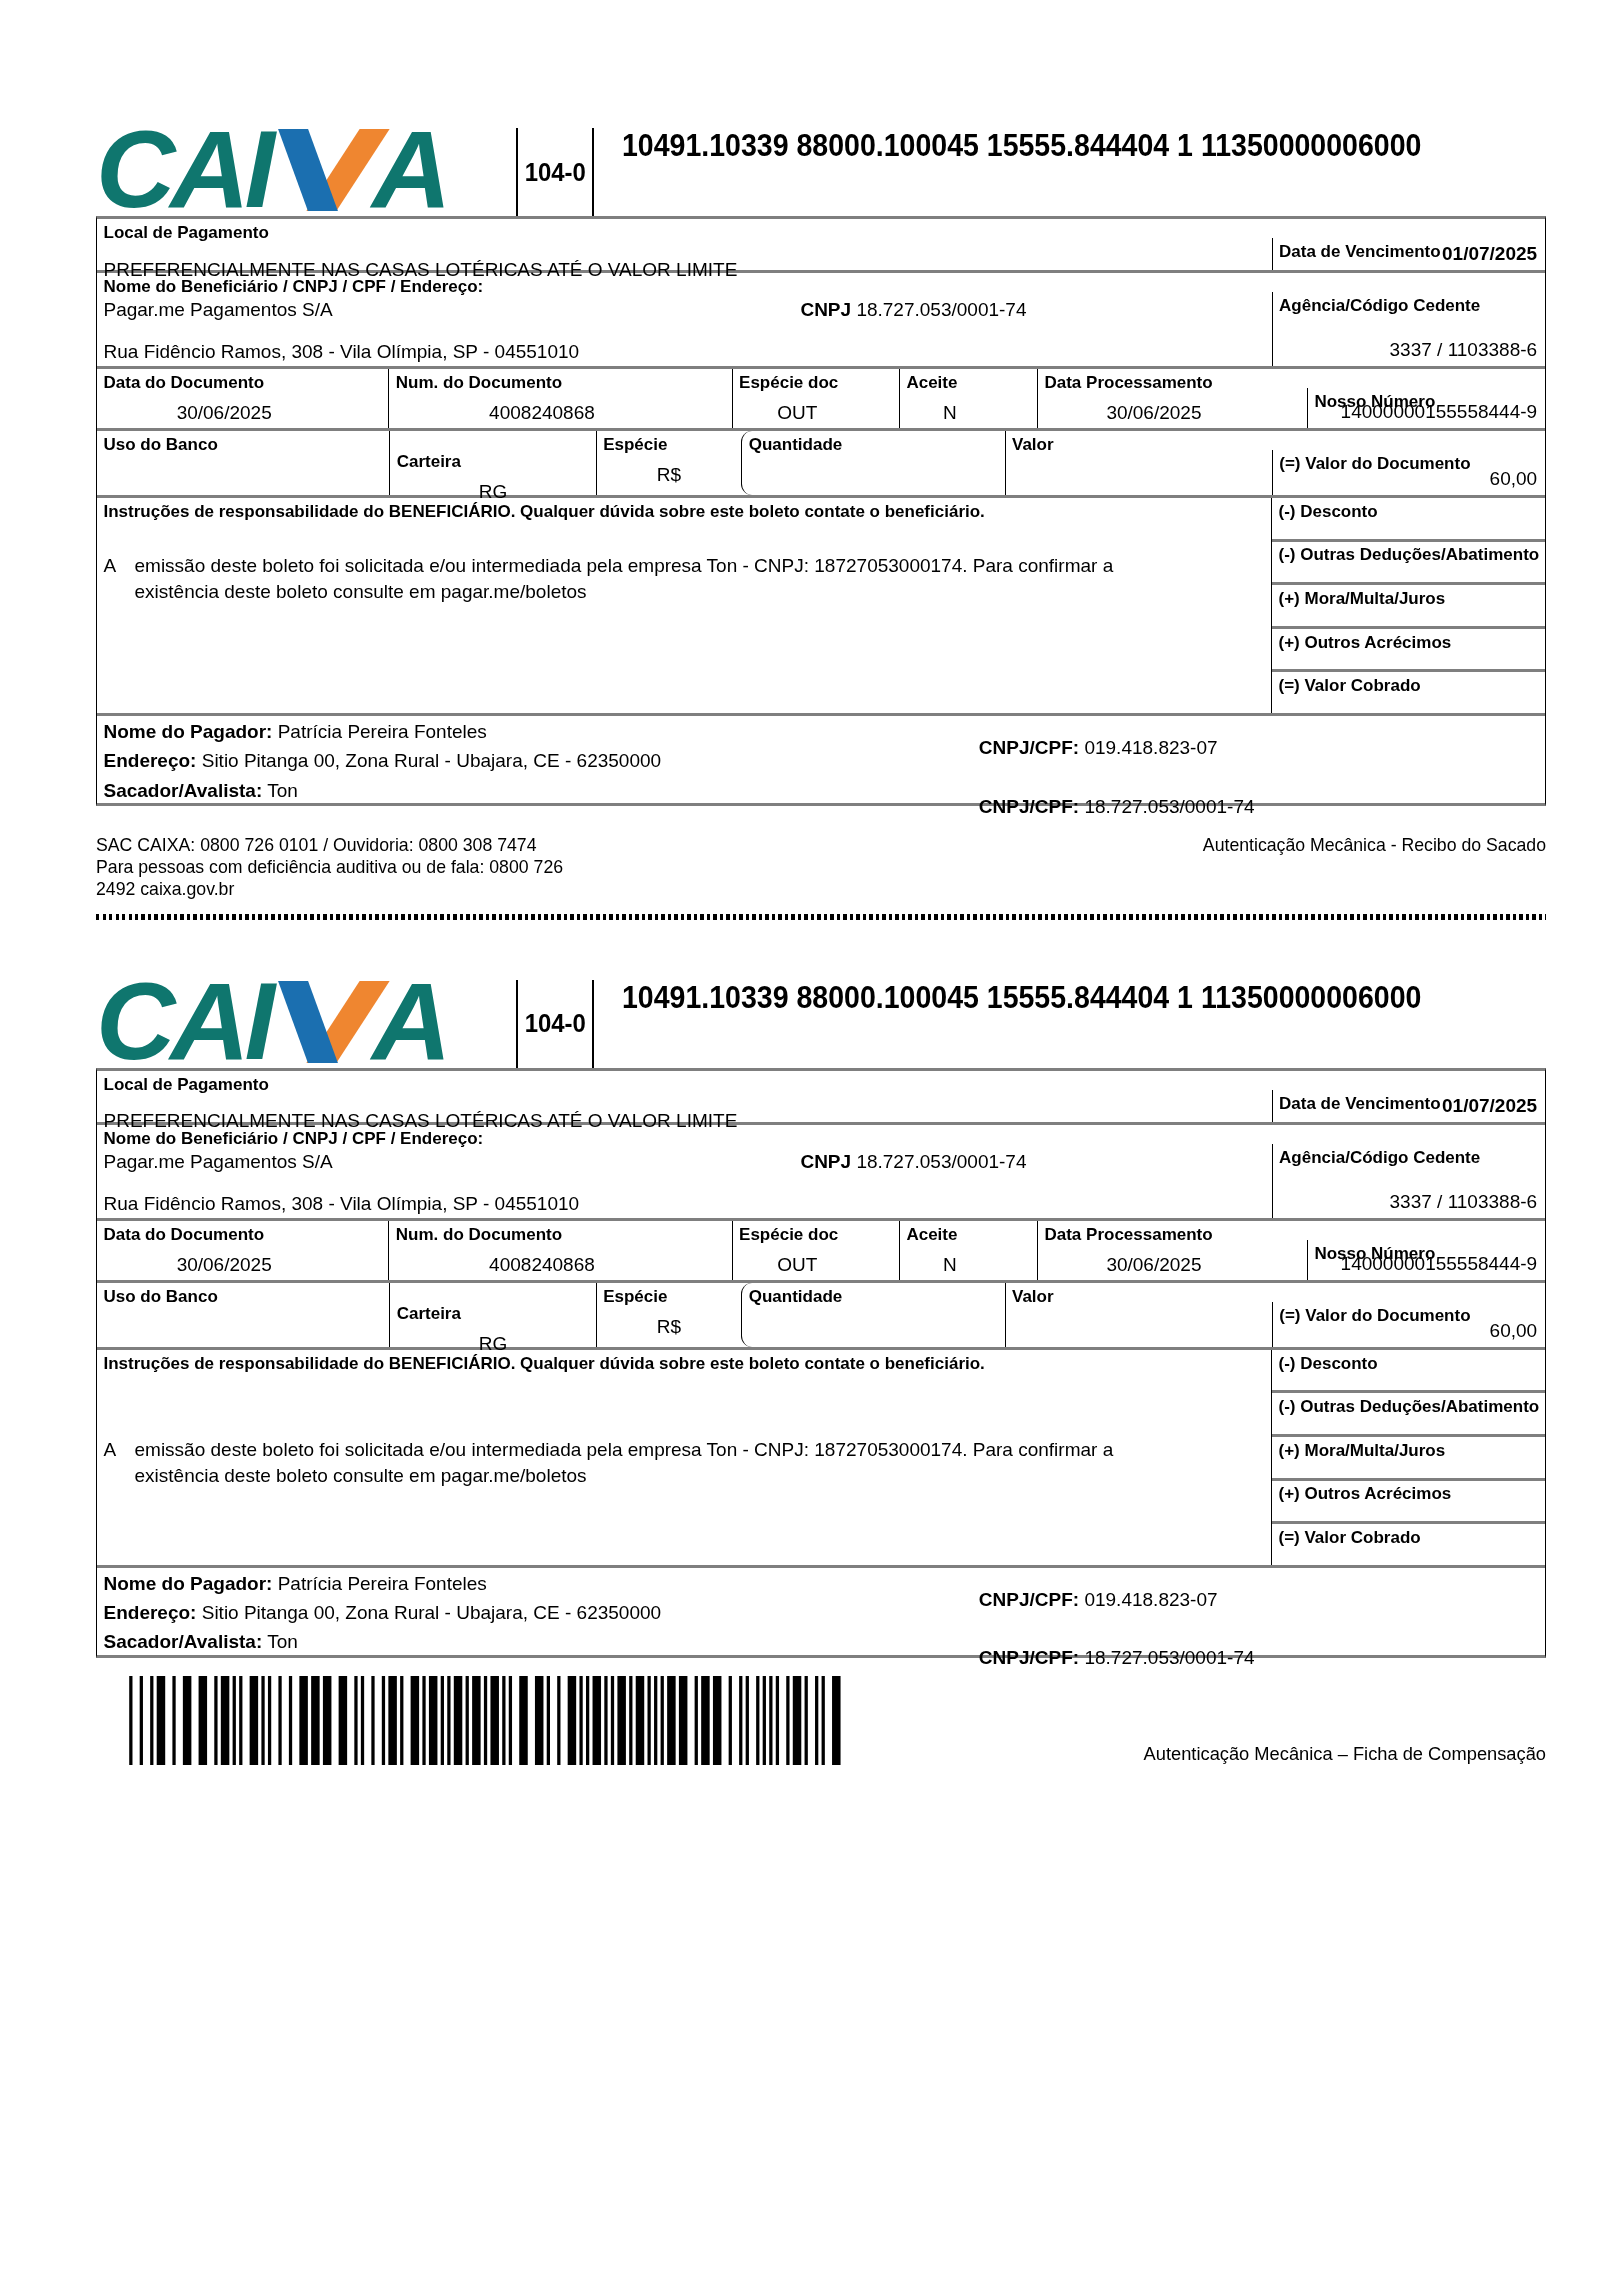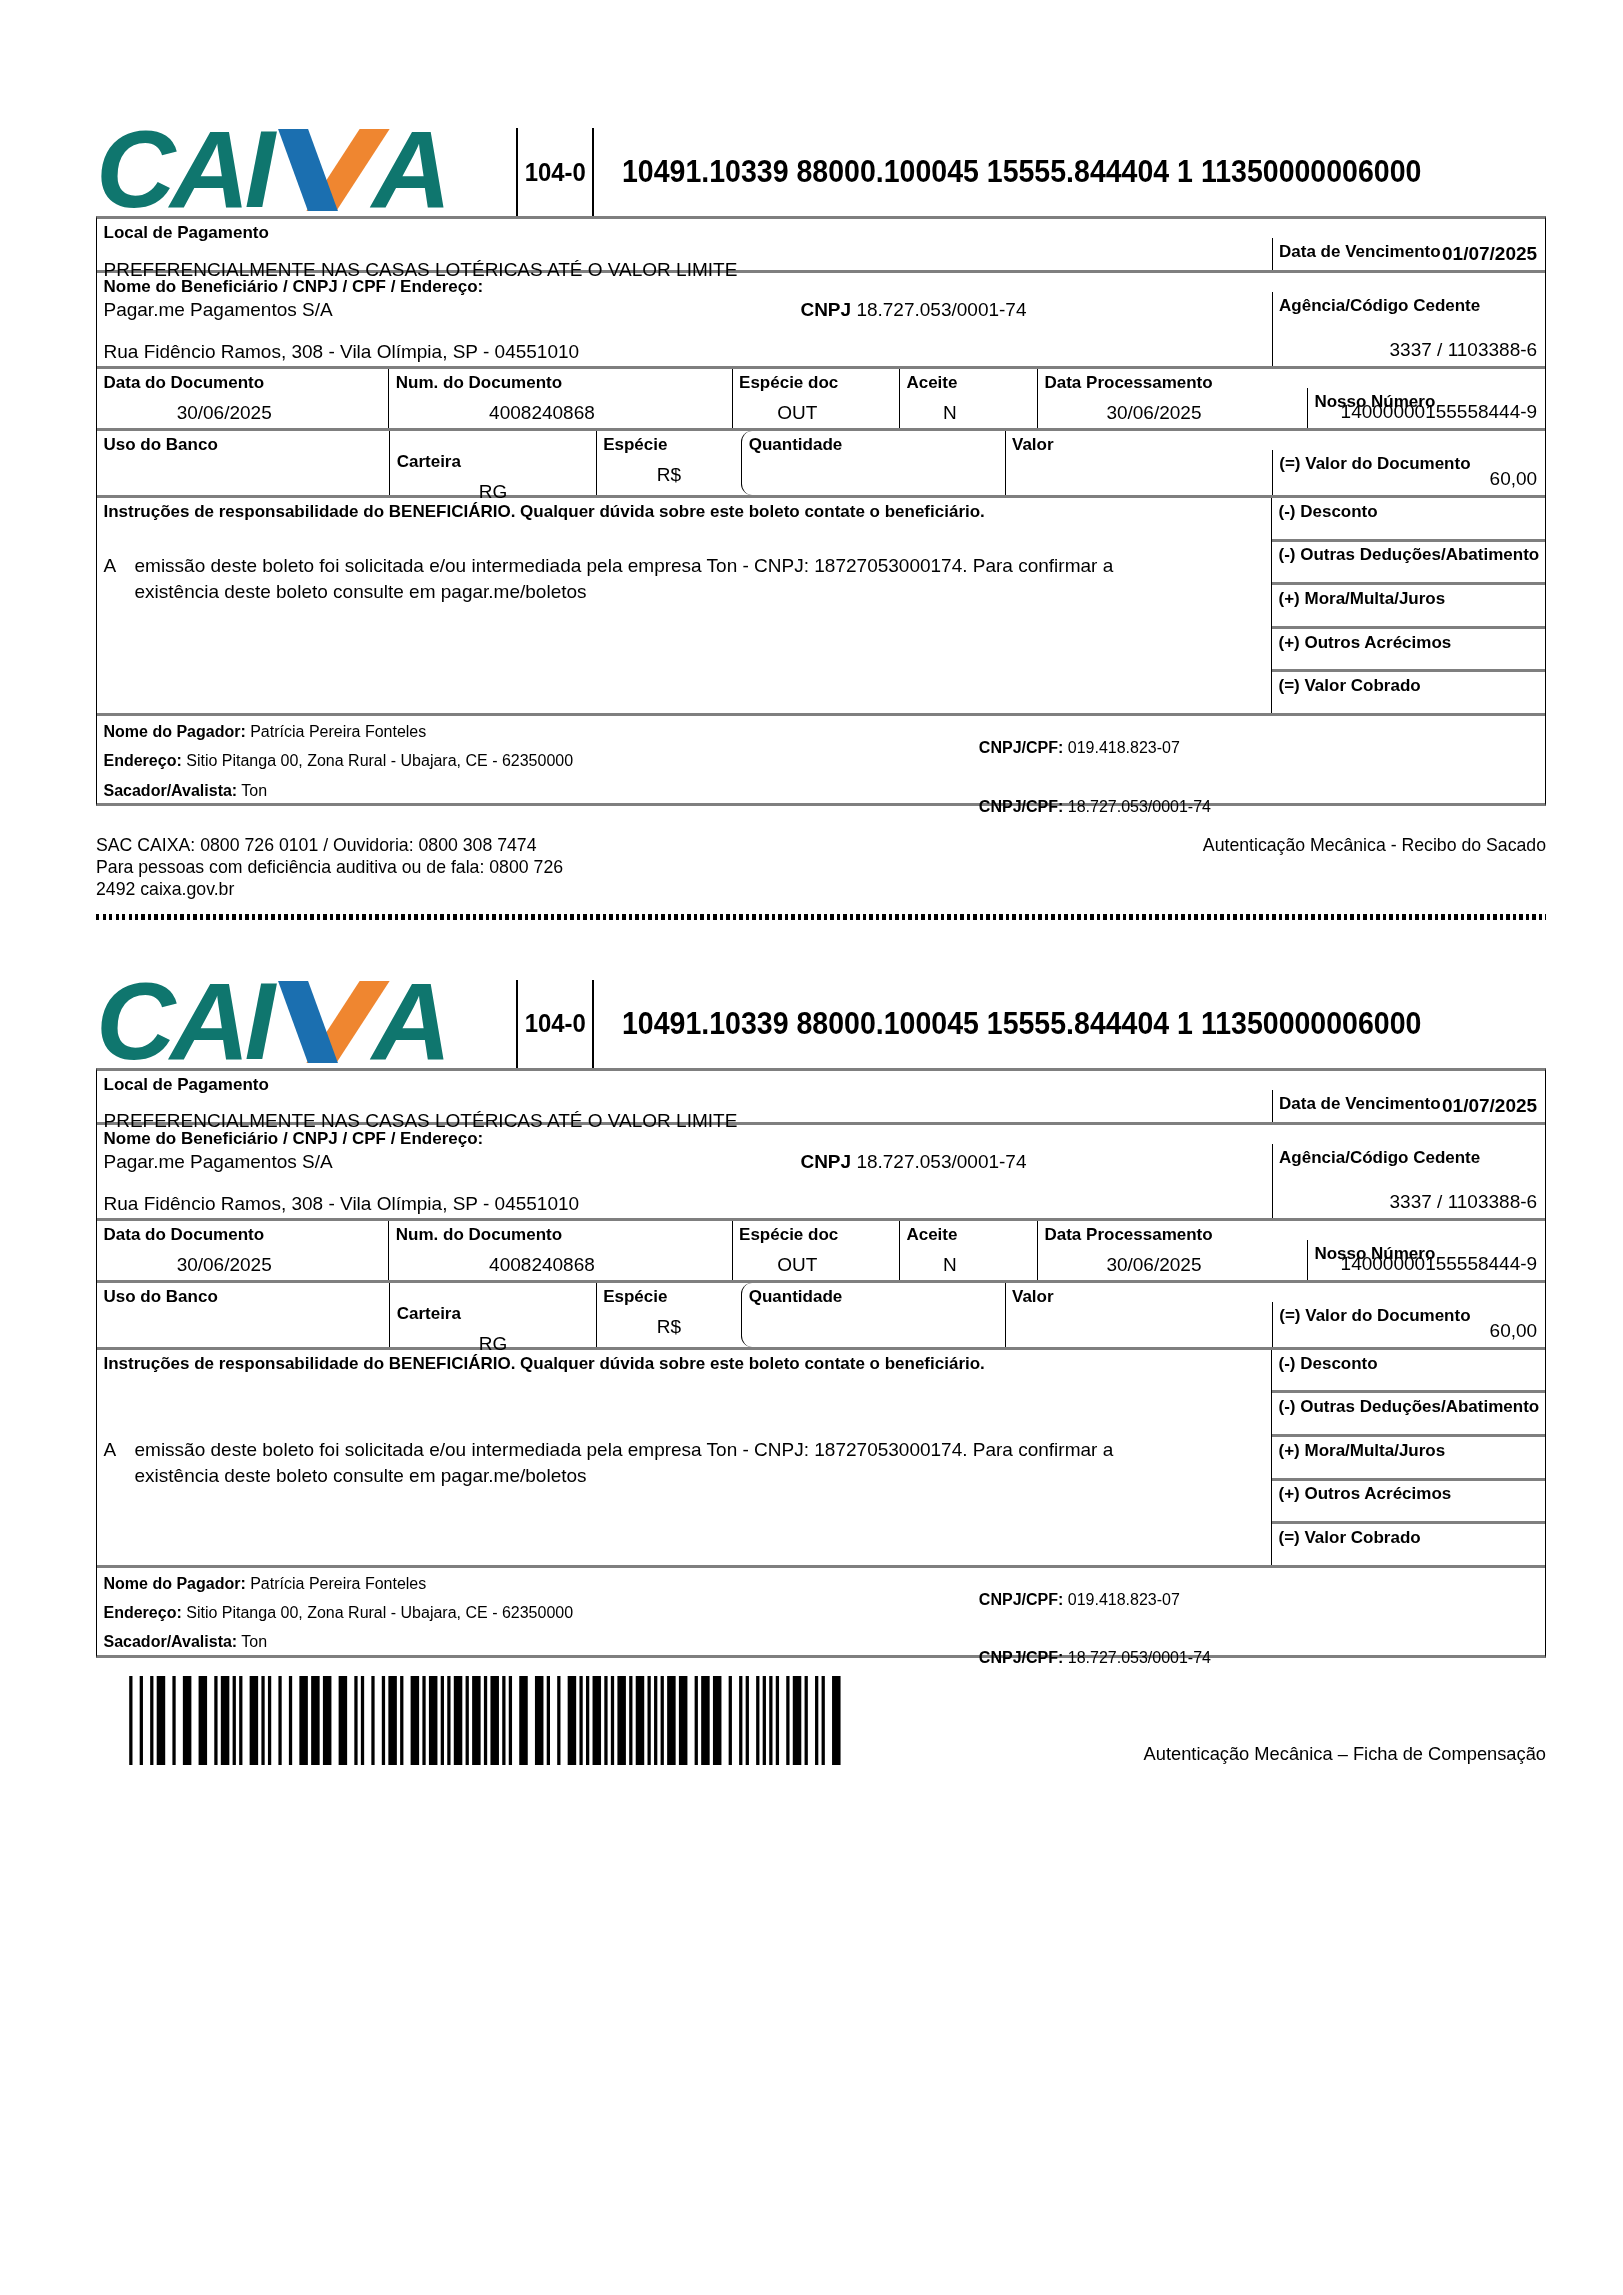--- a/index.html
+++ b/index.html
@@ -9,21 +9,21 @@
 
   
   .copy1 { margin-top:128px; }
   .copy2 { margin-top:60px; }
   .band { display:flex; height:88px; align-items:stretch; }
   .band-logo { width:420px; display:flex; align-items:flex-start; padding-top:1.3px; }
   .band-code { width:78px; border-left:2px solid #000; border-right:2px solid #000;
                display:flex; align-items:center; justify-content:center;
                font-weight:bold; font-size:26px; }
   .band-code span { transform:scaleX(.92); }
-  .band-line { flex:1; display:flex; align-items:center; }
+  .band-line { flex:1; display:flex; align-items:flex-start; }
   .band-line span { font-weight:bold; font-size:31px; white-space:nowrap;
                     transform:scaleX(.92); transform-origin:left center; margin-left:27.5px; }
 
   
   .logo { display:flex; align-items:flex-start; font-style:italic; font-weight:bold;
           font-size:110px; line-height:80px; color:#0f766e; letter-spacing:-5.2px; }
   .logo-x { position:relative; width:97px; height:82px; margin:0 1.3px 0 3.9px; }
   .logo-x .bar { position:absolute; top:0; width:30px; height:82px; }
   .logo-x .bar-orange { left:59px; background:#ef8630; transform:skewX(-33deg); }
   .logo-x .bar-blue   { left:19.6px; background:#1b6fb0; transform:skewX(20deg); }
@@ -61,21 +61,21 @@
 
   .r5 .boxes { width:274px; display:flex; flex-direction:column; border-left:1.3px solid #000; }
   .r5 .box { flex:1; padding:3.9px 6.5px; }
   .r5 .box + .box { border-top:3.3px solid #7f7f7f; }
   .instr-head { font-weight:bold; font-size:17px; }
   .instr-body { margin-top:31px; display:flex; font-size:19px; line-height:26px; }
   .instr-marker { width:31px; flex:none; }
   .instr-text { max-width:982px; }
 
   .r6 { display:block; padding:5.2px 6.5px; }
-  .payer-line { position:relative; line-height:22px; font-size:16px; }
+  .payer-line { position:relative; line-height:22px; font-size:19px; }
   .payer-line + .payer-line { margin-top:7.2px; }
   .payer-line .plab { font-weight:bold; }
   .payer-line .doc { position:absolute; left:61%; top:16px; }
   .payer-line .doc b { font-weight:bold; }
 
   
   .receipt-footer { margin-top:27.5px; display:flex; justify-content:space-between;
                     font-size:17.7px; line-height:22px; }
   .receipt-footer .auth { text-align:right; }
   .tear { margin-top:14.4px; height:5.9px;

